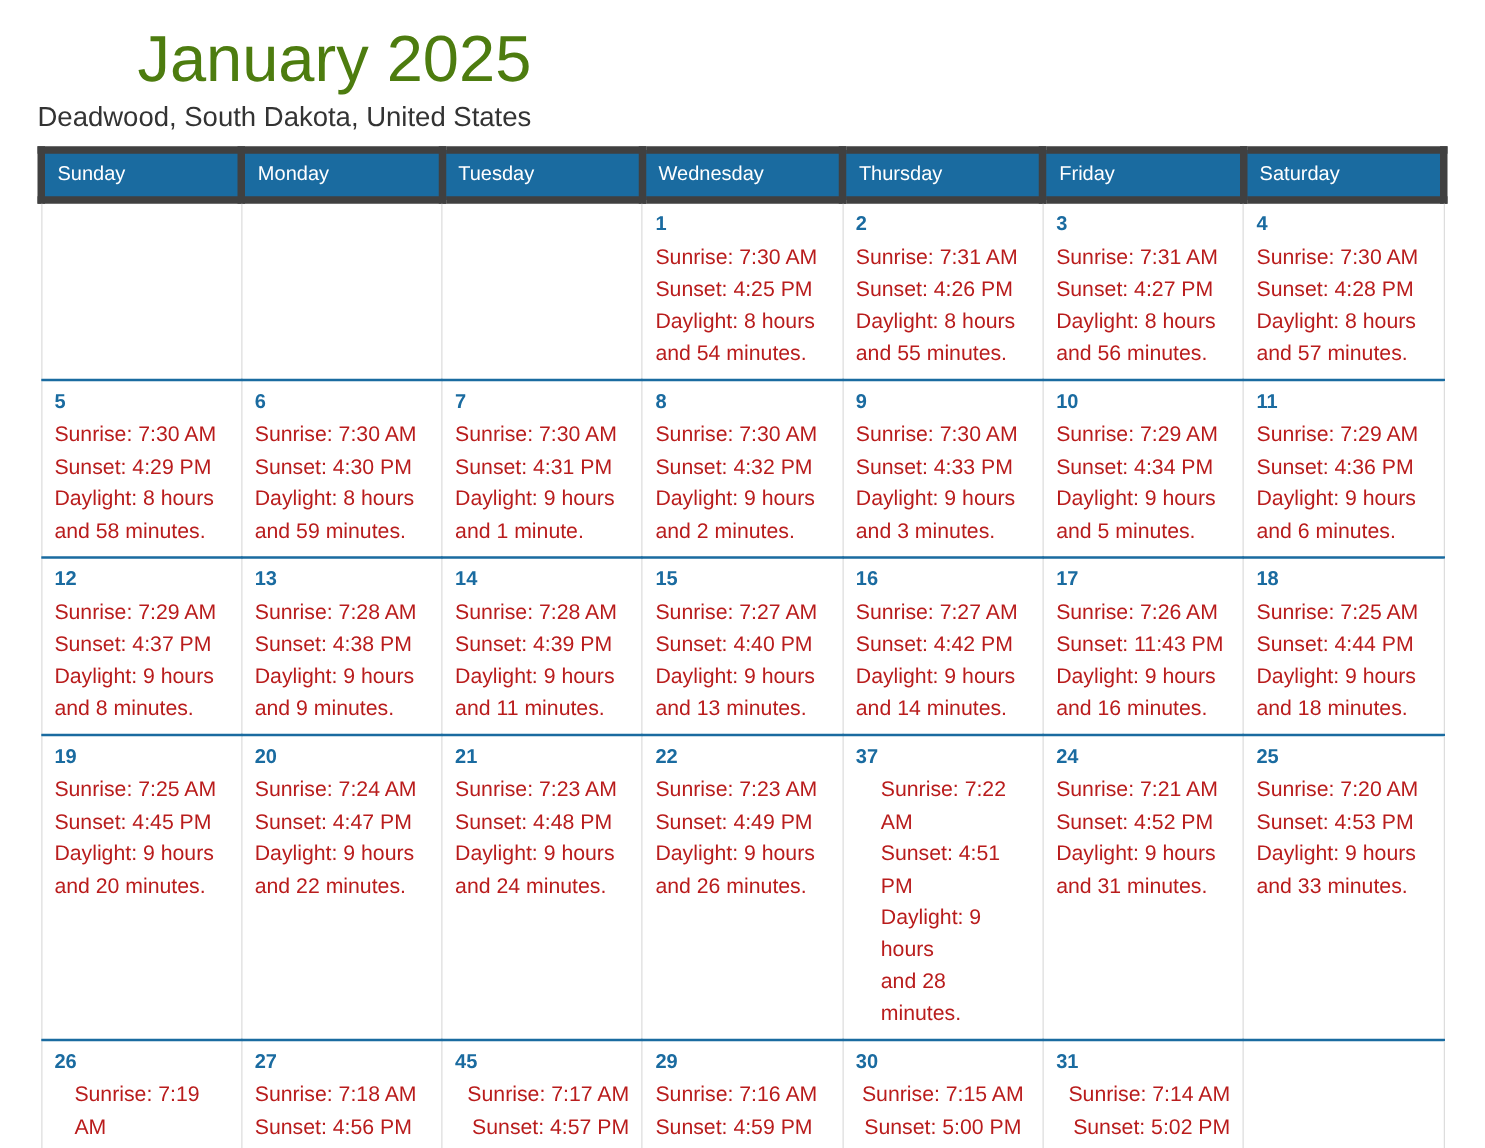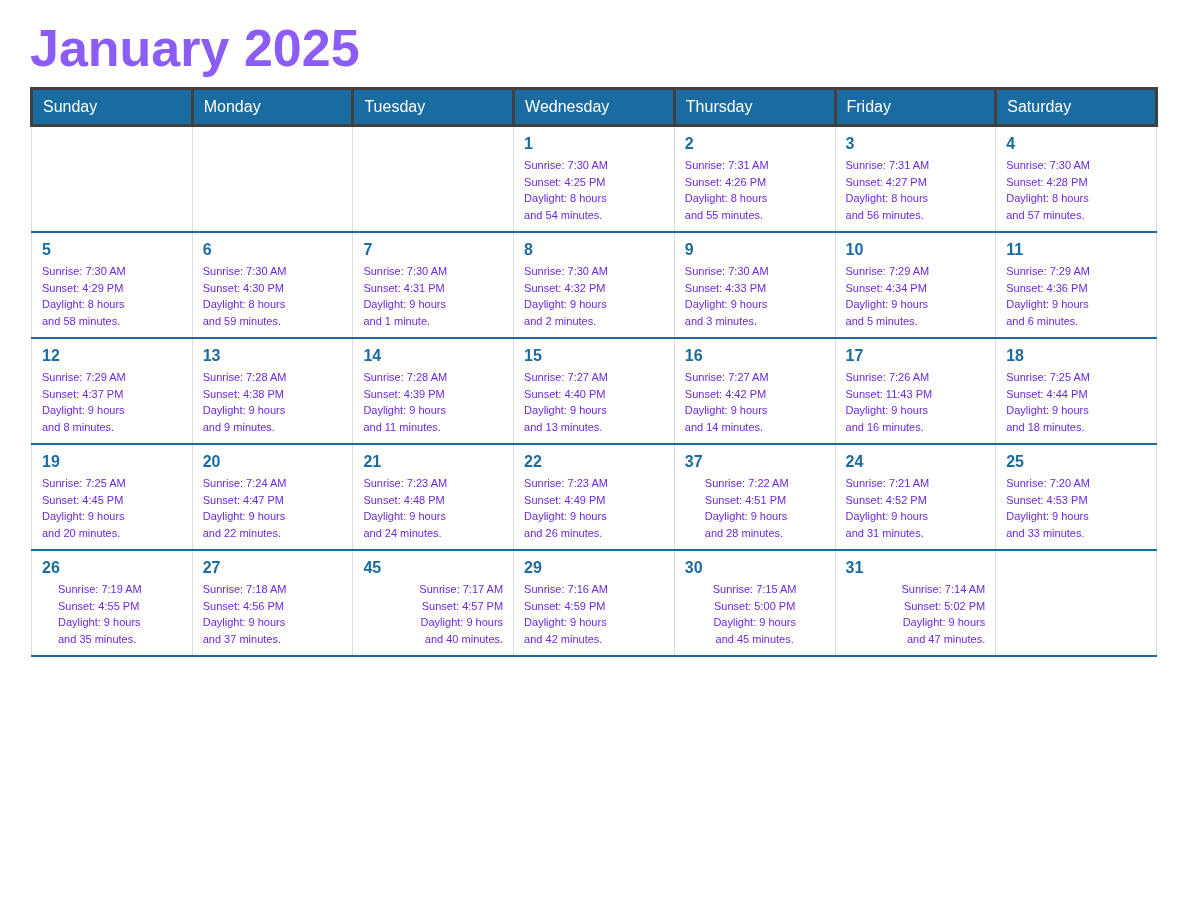--- a/index.html
+++ b/index.html
@@ -41,22 +41,22 @@
       border-right: 0px solid transparent;
       border-top: 14px solid #1a6ba0;
       margin-left: 2px;
       vertical-align: middle;
     }
     .title-section {
       text-align: right;
     }
     .calendar-title {
       font-size: 52px;
-      font-weight: bold;
-      color: #8b5cf6;
+      font-weight: normal;
+      color: #4d7c0f;
       line-height: 1.1;
     }
     .calendar-subtitle {
       font-size: 22px;
       color: #333;
       margin-top: 4px;
     }
     table {
       width: 100%;
       border-collapse: collapse;
@@ -64,21 +64,21 @@
     }
     thead tr {
       background-color: #1a6ba0;
     }
     thead th {
       color: #fff;
       font-size: 16px;
       font-weight: normal;
       padding: 8px 10px;
       text-align: left;
-      border: 3px solid #404040;
+      border: 6px solid #404040;
     }
     tbody tr {
       border-bottom: 2px solid #1a6ba0;
     }
     tbody td {
       vertical-align: top;
       padding: 8px 10px;
       font-size: 13px;
       color: #333;
       border-left: 1px solid #ddd;
@@ -87,34 +87,35 @@
       width: calc(100% / 7);
     }
     .day-number {
       font-size: 16px;
       font-weight: bold;
       color: #1a6ba0;
       display: block;
       margin-bottom: 4px;
     }
     .day-info {
-      font-size: 11px;
-      color: #6d28d9;
+      font-size: 17px;
+      color: #b91c1c;
       line-height: 1.5;
     }
     .empty-cell {
       background: #fff;
     }
   </style>
 </head>
 <body>
 
 <div class="header">
   <div class="title-section">
     <div class="calendar-title">January 2025</div>
+    <div class="calendar-subtitle">Deadwood, South Dakota, United States</div>
   </div>
 </div>
 
 <table>
   <thead>
     <tr>
     <th>Sunday</th>
         <th>Monday</th>
         <th>Tuesday</th>
         <th>Wednesday</th>

